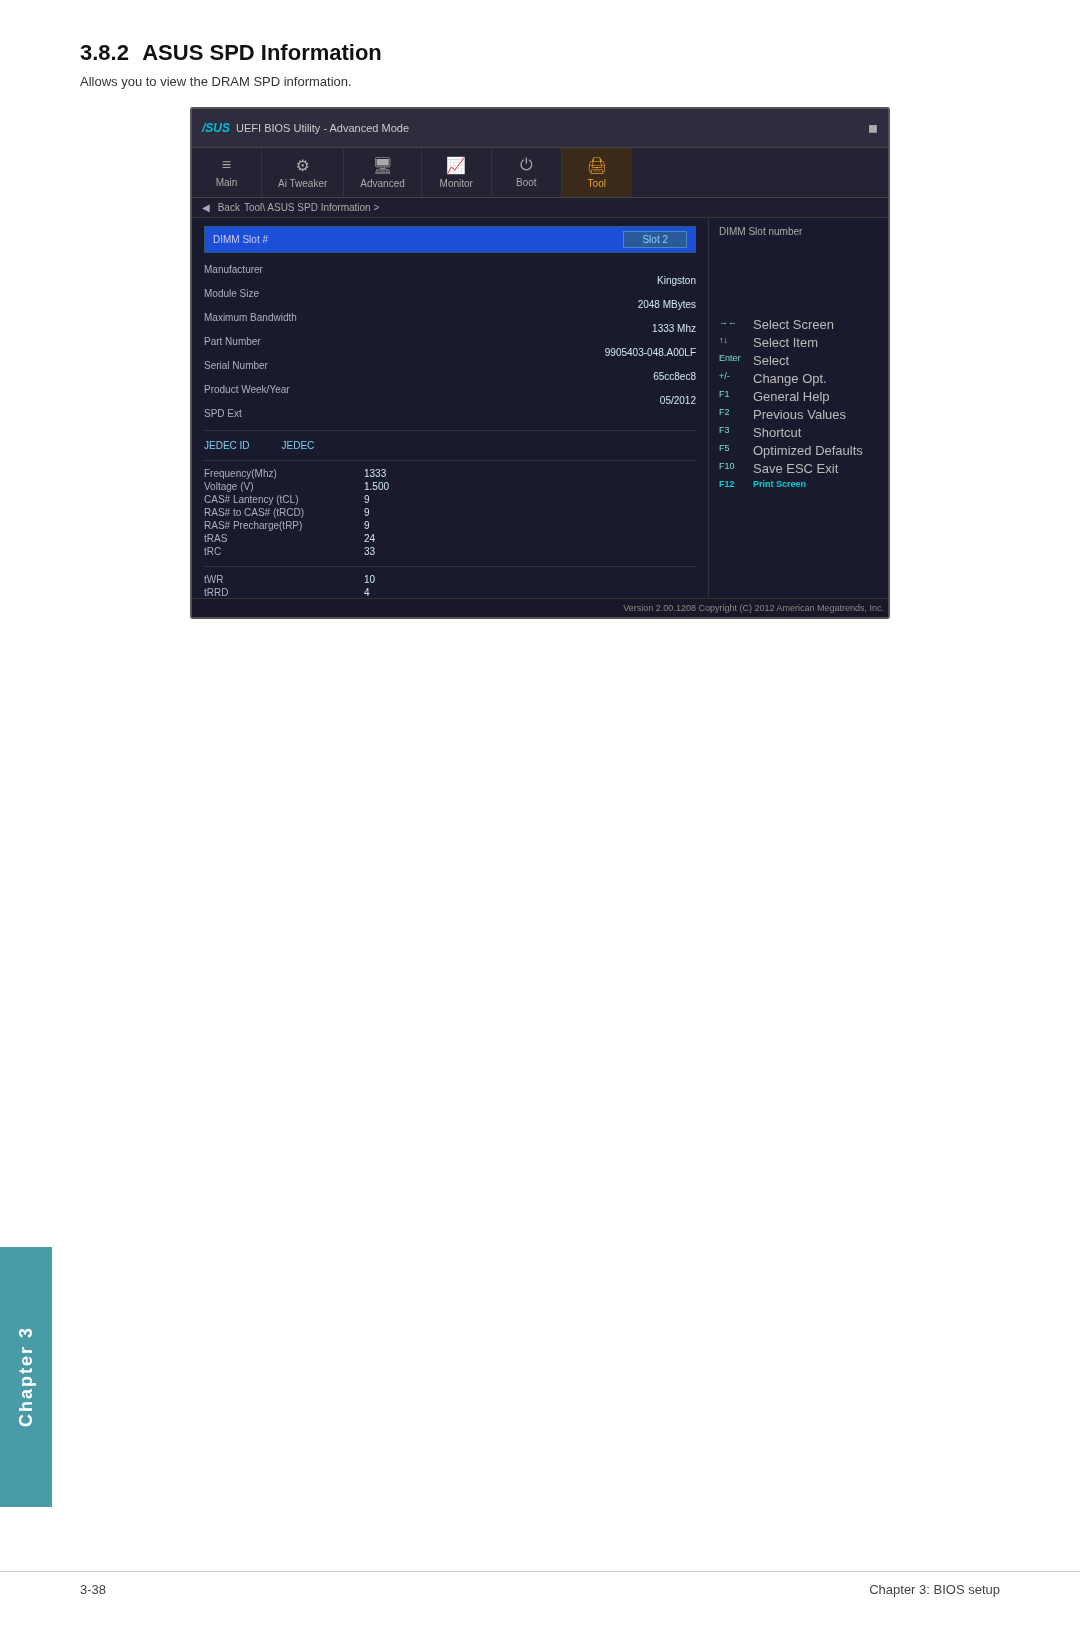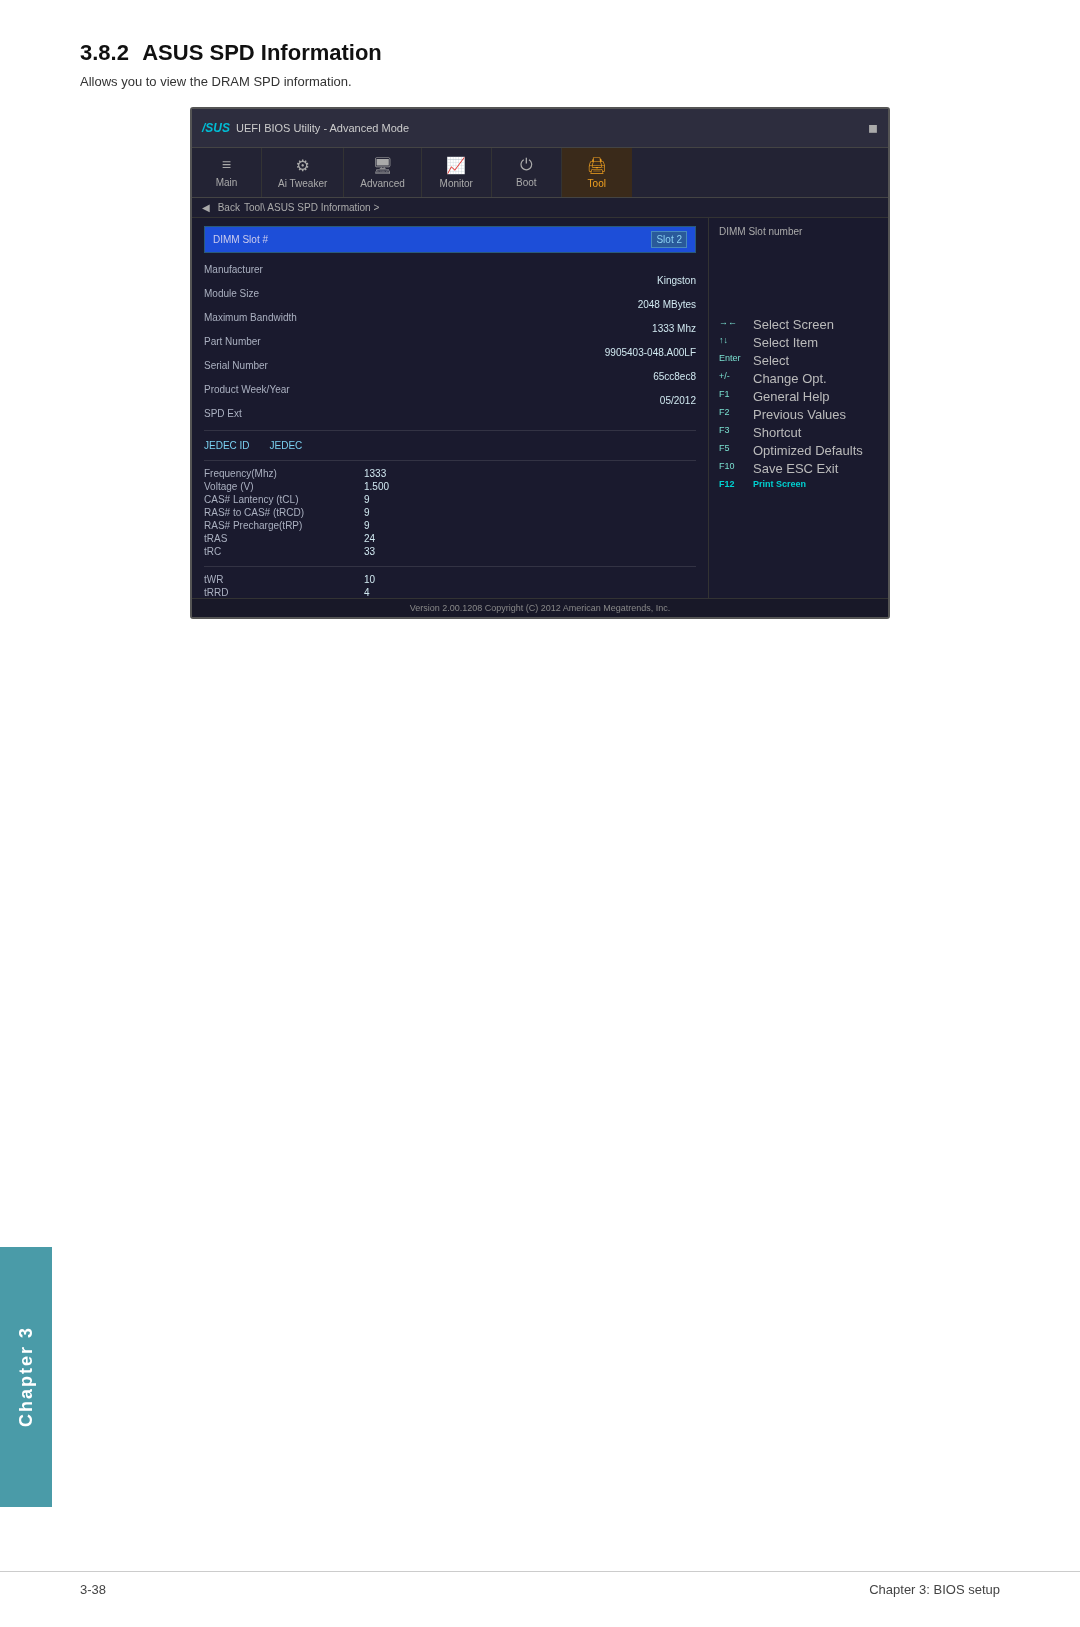--- a/index.html
+++ b/index.html
@@ -181,21 +181,21 @@
       border: 1px solid #2a5a7a;
     }
     .dimm-slot-label {
       color: #cce;
       font-size: 10px;
     }
     .dimm-slot-value {
       background: #2a5a9a;
       color: #8acff0;
       font-size: 10px;
-      padding: 2px 4px;
+      padding: 2px 18px;
       border: 1px solid #4a8aba;
     }
 
     
     .info-table {
       width: 100%;
       margin-bottom: 10px;
     }
     .info-row {
       display: flex;
@@ -217,21 +217,21 @@
     
     .bios-divider {
       border: none;
       border-top: 1px solid #334;
       margin: 6px 0;
     }
 
     
     .jedec-header {
       display: flex;
-      gap: 20px;
+      gap: 32px;
       padding: 3px 0;
       margin-bottom: 4px;
     }
     .jedec-header-item {
       color: #7ad0f0;
       font-size: 10px;
     }
 
     
     .freq-table {
@@ -248,21 +248,21 @@
       min-width: 160px;
     }
     .freq-value {
       color: #d0e8f0;
       font-size: 10px;
     }
 
     
     .bios-version {
       background: #181828;
-      text-align: center;
+      text-align: right;
       padding: 4px;
       font-size: 9px;
       color: #888;
       border-top: 1px solid #333;
     }
 
     
     .shortcut-row {
       display: flex;
       align-items: flex-start;

